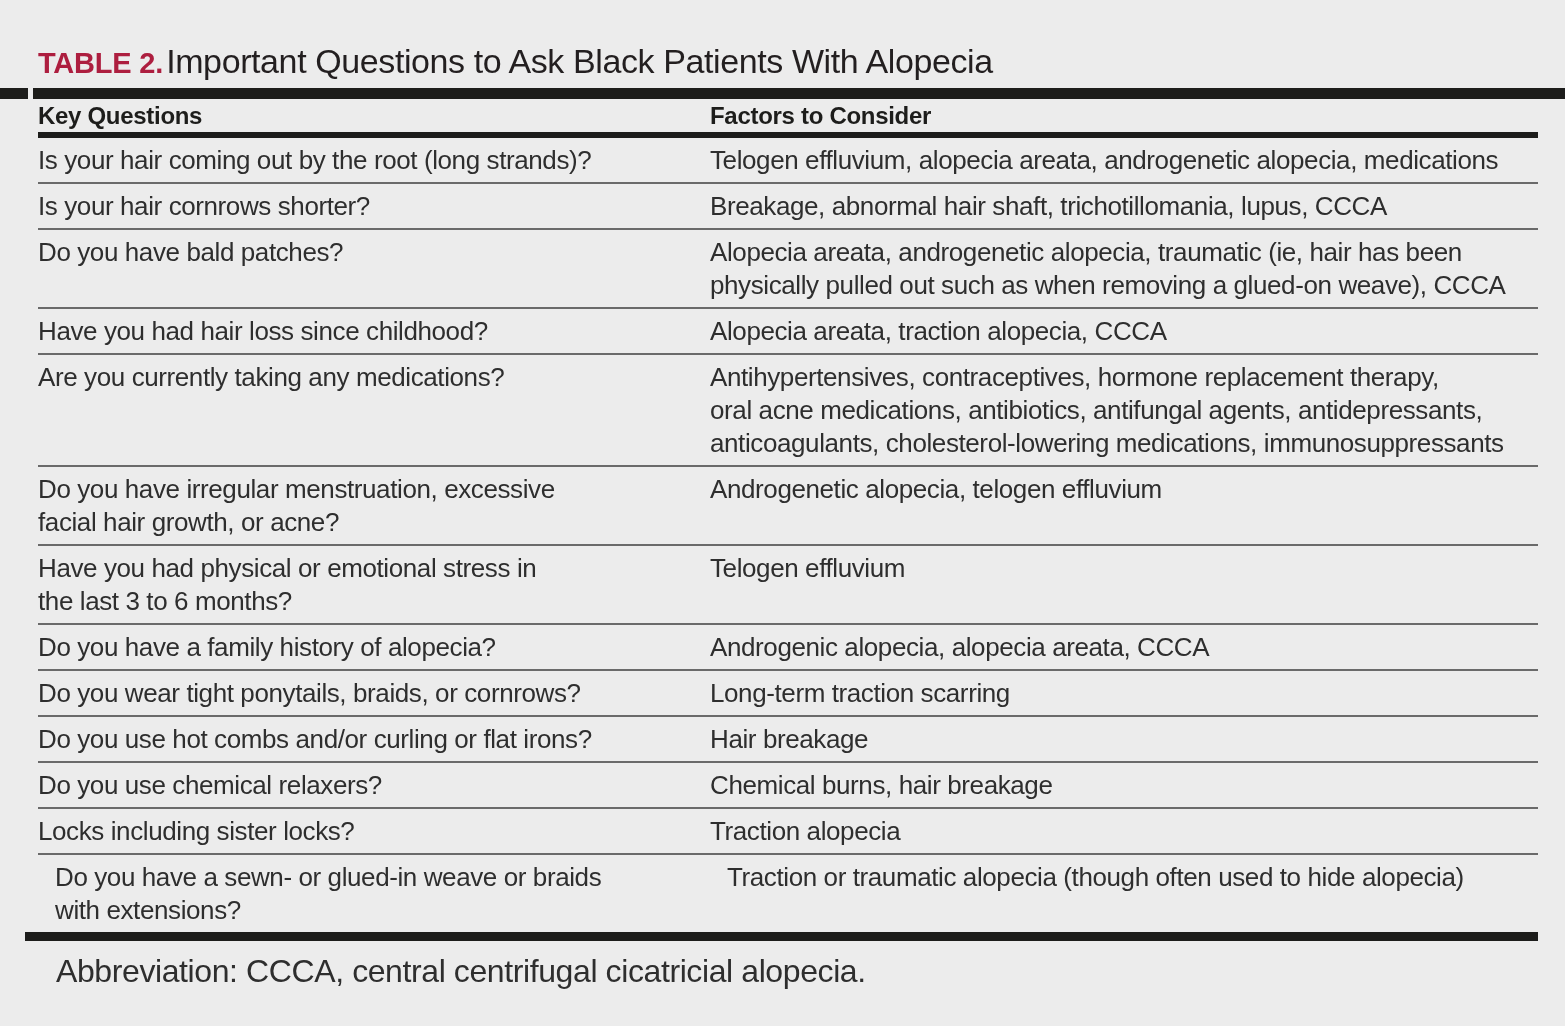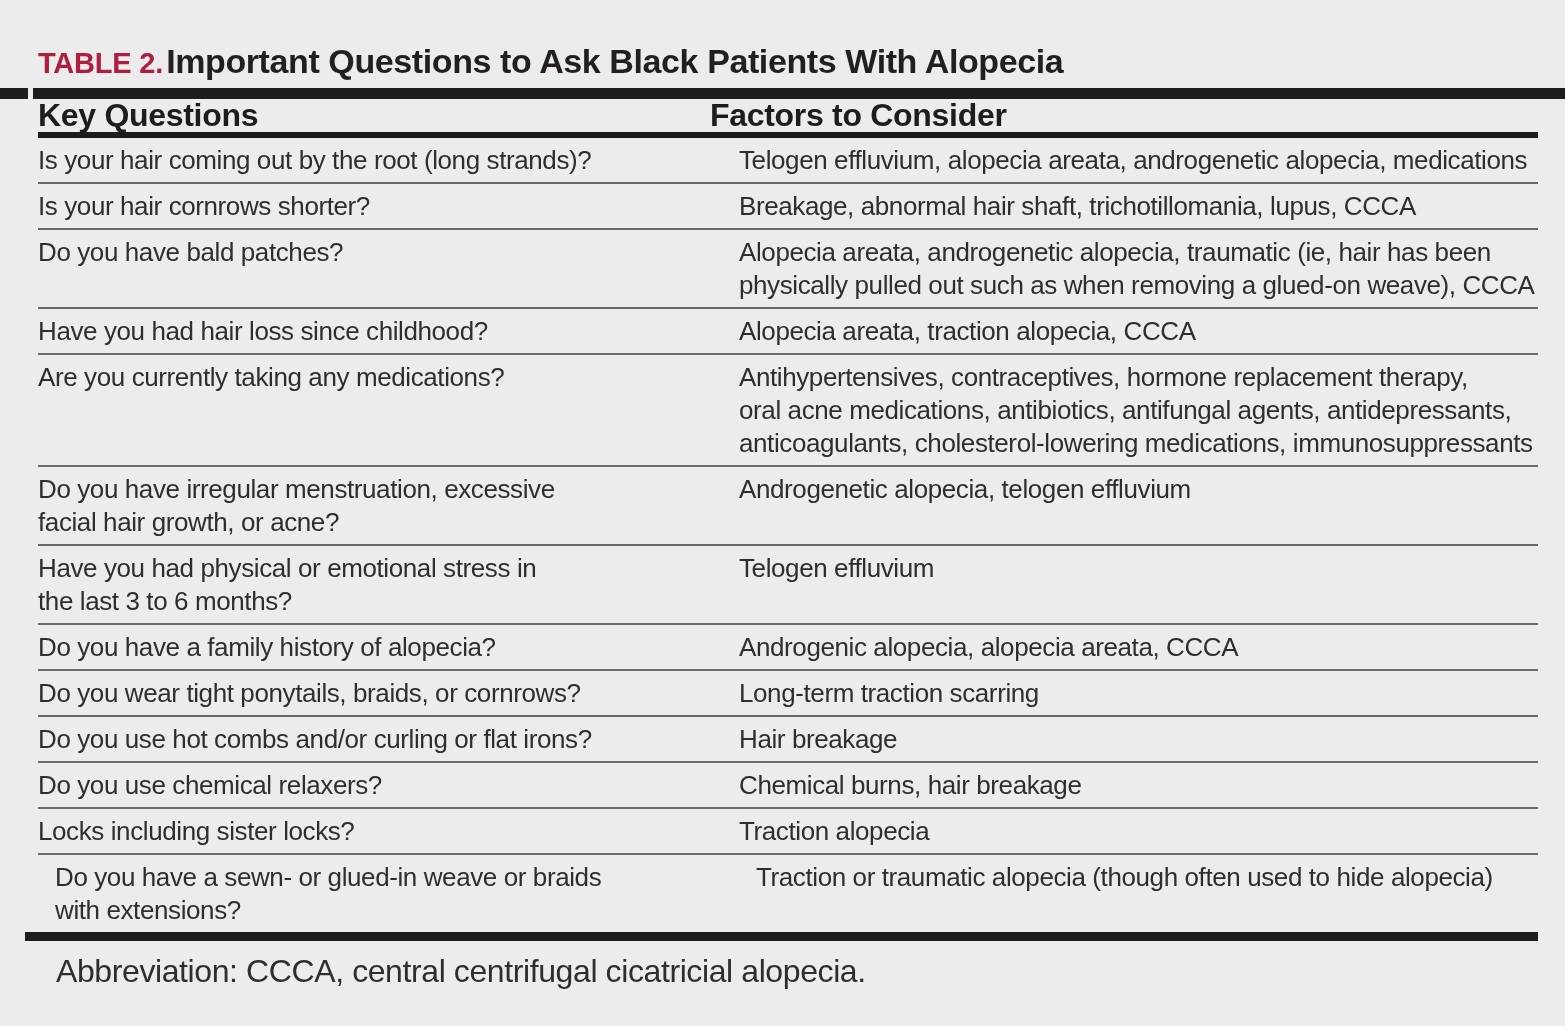--- a/index.html
+++ b/index.html
@@ -29,21 +29,21 @@
     white-space: nowrap;
   }
   .table-label {
     font-size: 29px;
     font-weight: bold;
     color: var(--accent);
     letter-spacing: -0.2px;
   }
   .table-title {
     font-size: 34px;
-    font-weight: bold;
+    font-weight: normal;
     color: #231f20;
     letter-spacing: -0.4px;
   }
 
   
   .top-bar {
     position: relative;
     margin-top: 4px;
     width: 1565px; height: 11px;
     background: var(--rule);
@@ -58,35 +58,34 @@
 
   
   .tbl { margin-left: 38px; width: 1500px; }
   .thead {
     display: flex;
     align-items: center;
     height: 39px;
     border-bottom: 6px solid var(--rule);
   }
   .th {
-    font-size: 32px;
+    font-size: 24px;
     font-weight: bold;
     color: #1d1d1b;
     letter-spacing: -0.3px;
     white-space: nowrap;
   }
   .th.q { width: 672px; flex: 0 0 672px; }
   .th.f { flex: 1; }
 
   .trow {
     display: flex;
     align-items: flex-start;
     padding: 6px 0 5px 0;
     border-bottom: 2px solid var(--rowline);
-    gap: 29px;
   }
   .trow:last-child { border-bottom: none; margin-left: 17px; }
   .cell {
     font-size: 26px;
     line-height: 33px;
     letter-spacing: -0.4px;
     color: var(--ink);
     white-space: pre;       
   }
   .cell.q { width: 672px; flex: 0 0 672px; }

